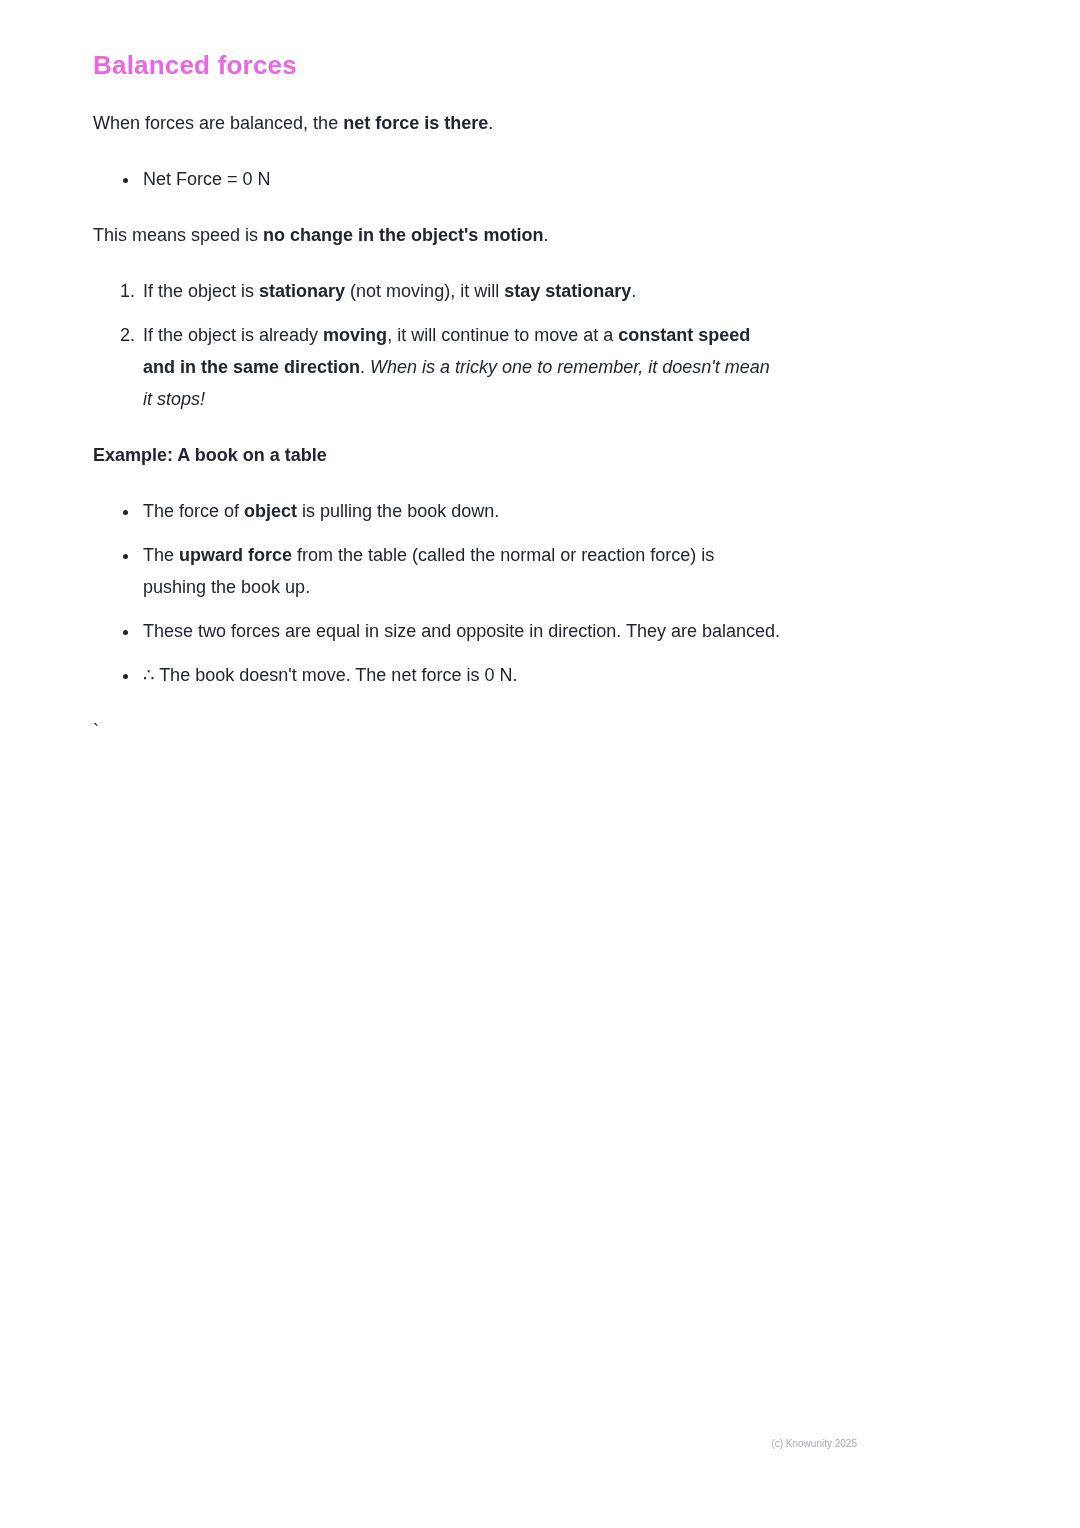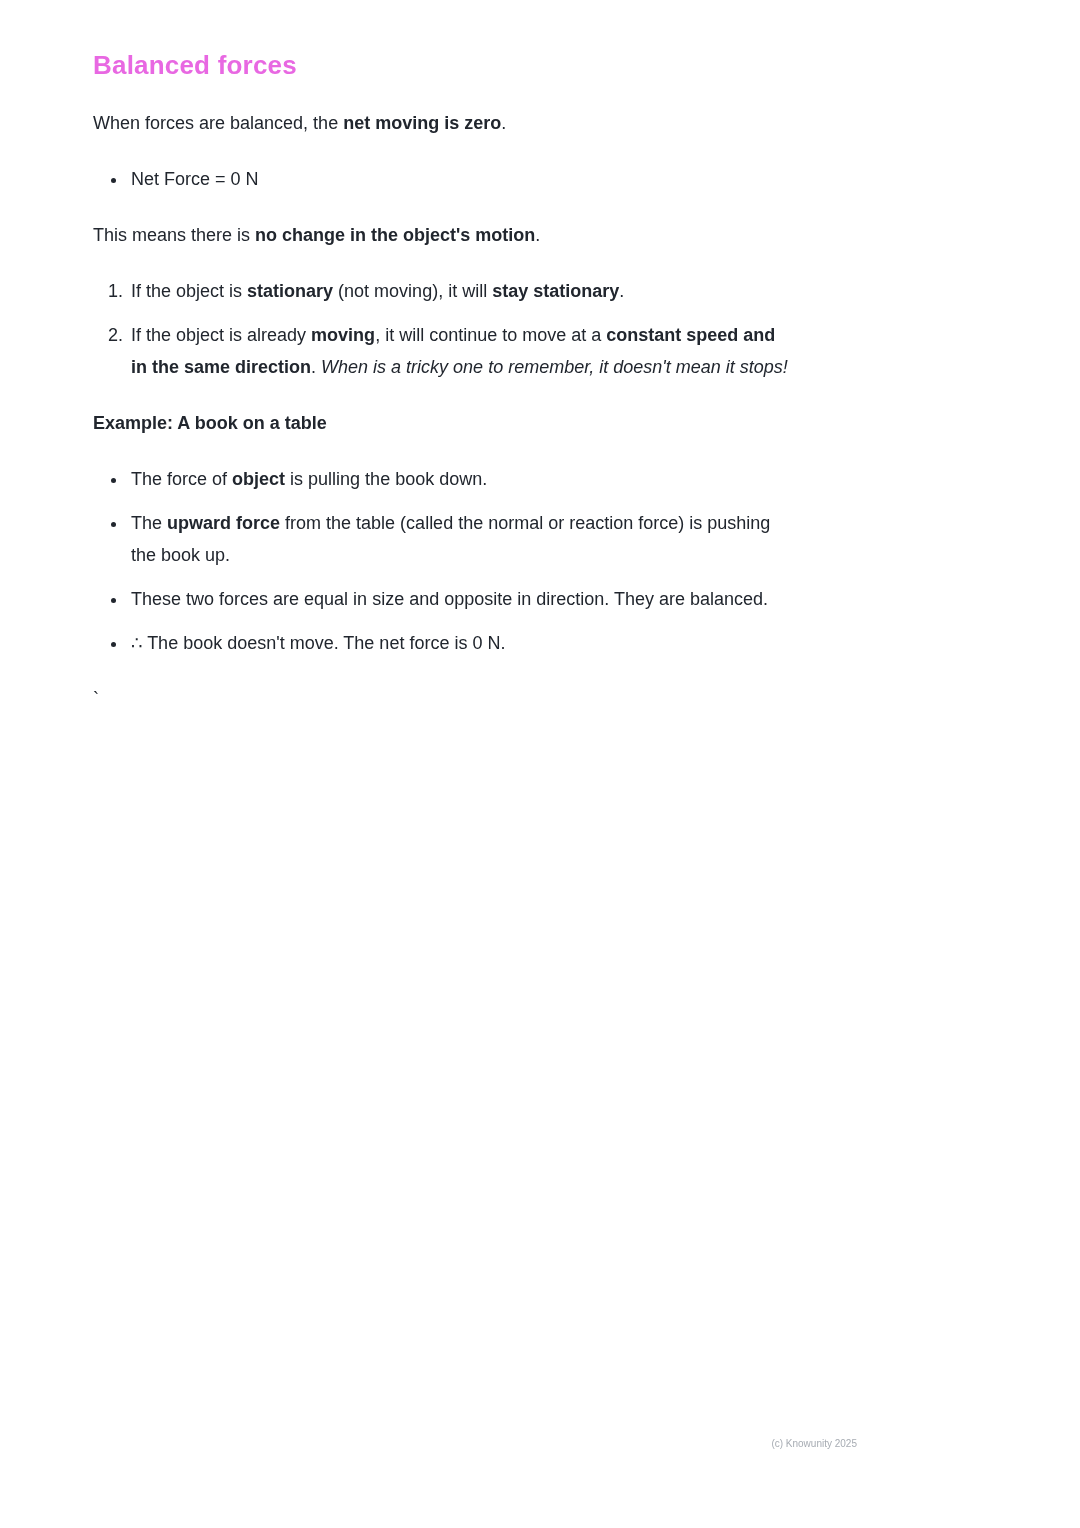--- a/index.html
+++ b/index.html
@@ -31,21 +31,21 @@
     letter-spacing: 0.2px;
   }
   .content p {
     font-size: 18px;
     line-height: 1.78;
     margin: 24px 0;
   }
   .content ul, .content ol {
     font-size: 18px;
     line-height: 1.78;
-    margin: 24px 4px;
+    margin: 24px 16px;
     padding-left: 31px;
   }
   .content li {
     margin: 12px 0;
     padding-left: 3px;
   }
   .bold { font-weight: 700; }
   .seg-b { font-weight: 700; }
   .seg-i { font-style: italic; }
   .stray { margin-top: 28px; }
@@ -68,27 +68,27 @@
     z-index: 2;
   }
 </style>
 </head>
 <body>
 
 <div class="page">
   <div class="content">
     <h1 class="doc-title">Balanced forces</h1>
 
-    <p><span>When forces are balanced, the </span><span class="seg-b">net moving is zero</span><span>.</span></p>
+    <p><span>When forces are balanced, the </span><span class="seg-b">net force is there</span><span>.</span></p>
 
     <ul>
       <li><span>Net Force = 0 N</span></li>
     </ul>
 
-    <p><span>This means there is </span><span class="seg-b">no change in the object's motion</span><span>.</span></p>
+    <p><span>This means speed is </span><span class="seg-b">no change in the object's motion</span><span>.</span></p>
 
     <ol>
       <li><span>If the object is </span><span class="seg-b">stationary</span><span> (not moving), it will </span><span class="seg-b">stay stationary</span><span>.</span></li>
       <li><span>If the object is already </span><span class="seg-b">moving</span><span>, it will continue to move at a </span><span class="seg-b">constant speed and in the same direction</span><span>. </span><span class="seg-i">When is a tricky one to remember, it doesn't mean it stops!</span></li>
     </ol>
 
     <p class="bold">Example: A book on a table</p>
 
     <ul>
       <li><span>The force of </span><span class="seg-b">object</span><span> is pulling the book down.</span></li>

